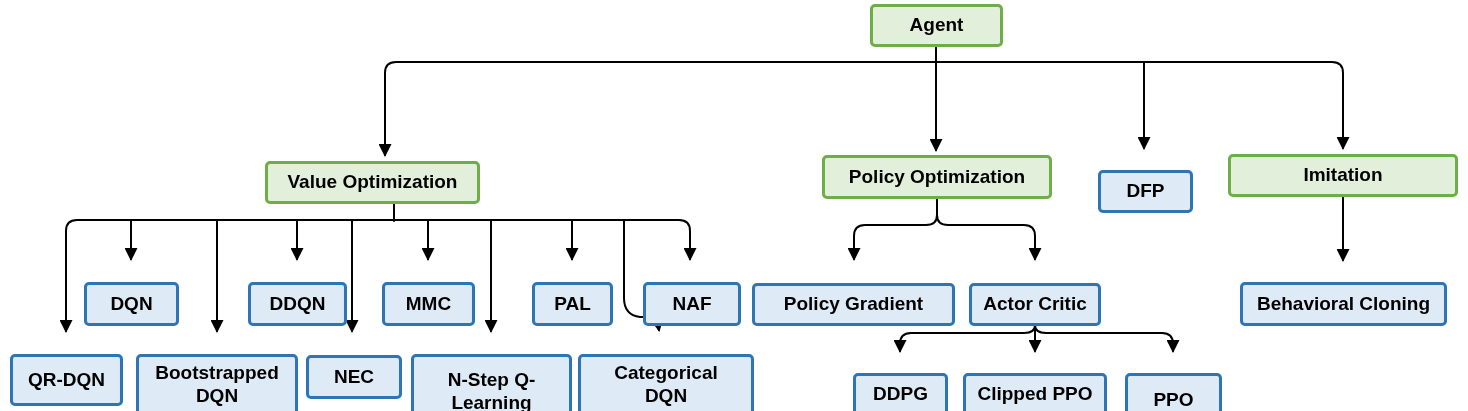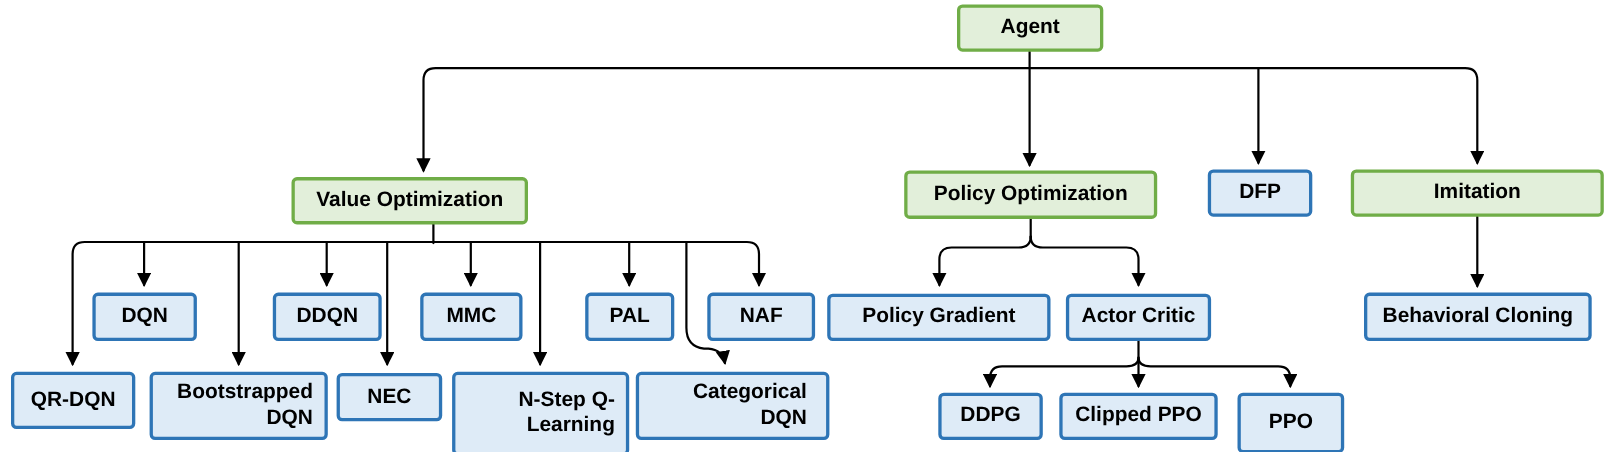--- a/index.html
+++ b/index.html
@@ -26,36 +26,37 @@
     stroke: var(--line, #000000);
     stroke-width: 2;
     stroke-linecap: round;
   }
   .node {
     position: absolute;
     z-index: 2;
     display: flex;
     align-items: center;
     justify-content: center;
-    text-align: right;
+    text-align: center;
     box-sizing: border-box;
     border: 3px solid;
     border-radius: 5px;
     font-weight: bold;
     font-size: 19px;
     line-height: 1.2;
     color: #000000;
   }
   .green-node {
     border-color: var(--green-border, #70AD47);
     background: var(--green-fill, #E2EFDA);
   }
   .blue-node {
     border-color: var(--blue-border, #2E75B6);
     background: var(--blue-fill, #DEEBF7);
+    margin-top: 16px;
   }
   .lbl { white-space: nowrap; }
   .wrap .lbl {
     white-space: normal;
     display: inline-block;
     max-width: 135px;
   }
 </style>
 </head>
 <body>

